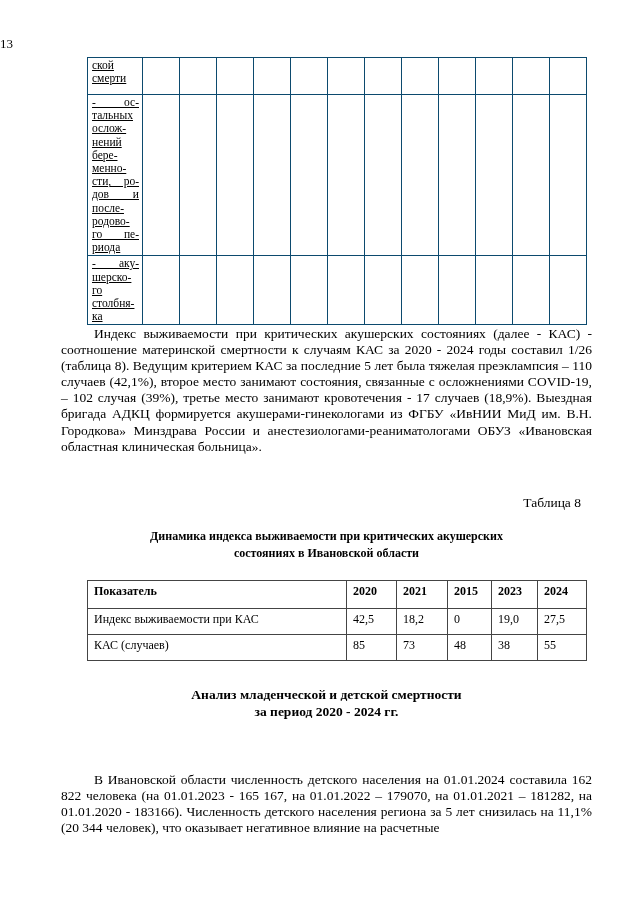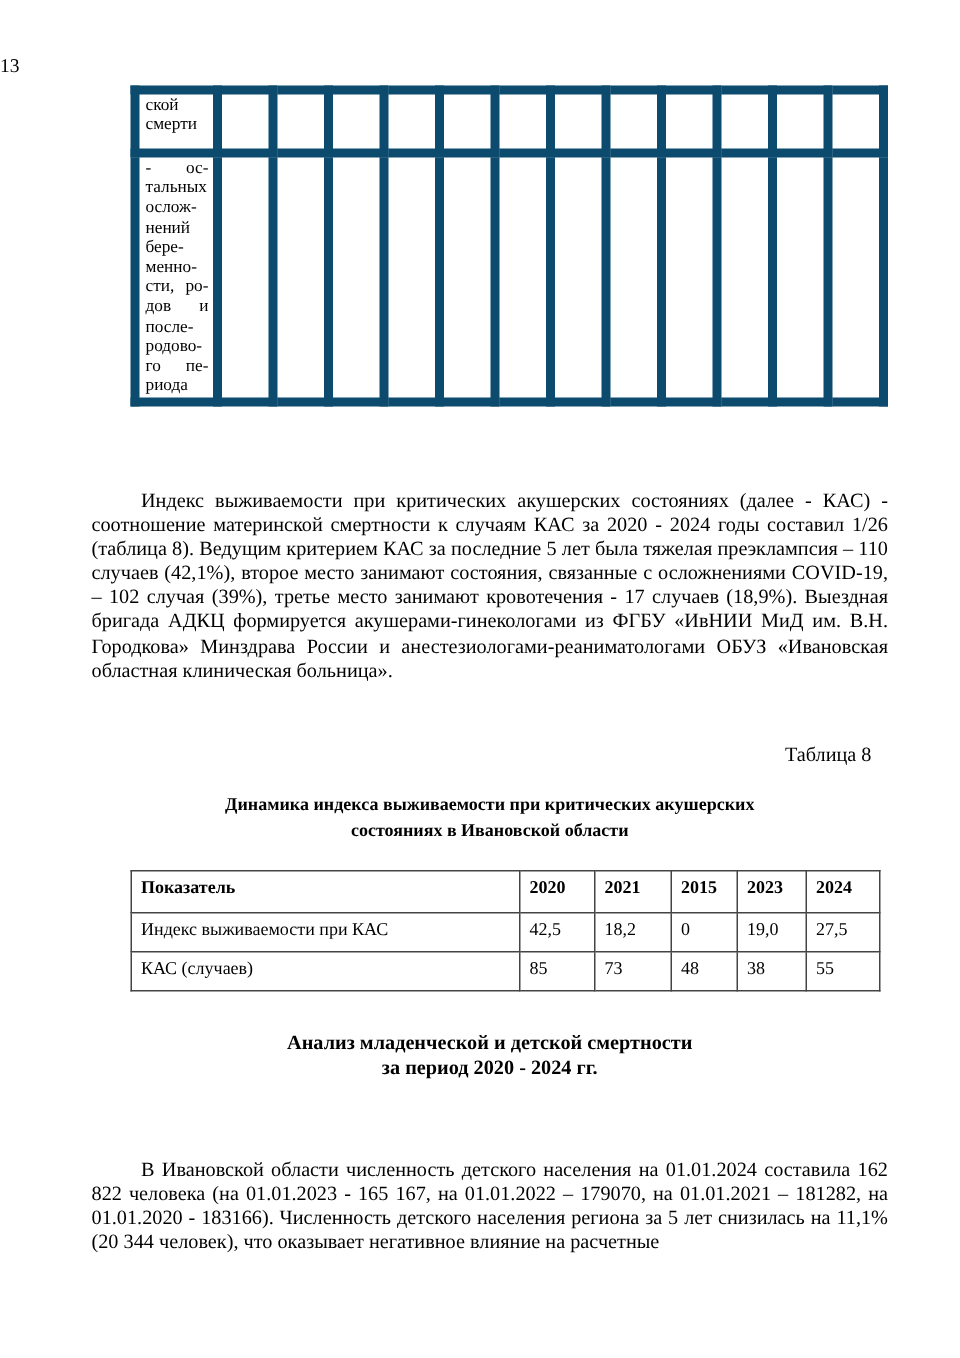--- a/index.html
+++ b/index.html
@@ -10,24 +10,25 @@
   }
   .abs{position:absolute;}
 
   
   #page-number{top:36px;left:0;width:640px;font-size:13px;}
 
   
   #cont-table{top:57px;left:87px;}
   table{border-collapse:collapse;}
   #cont-table table td{
-    border:6px solid #0c4a6e;
+    border:1px solid #0c4a6e;
     vertical-align:top;
     font-size:11.5px;line-height:13.2px;
     padding:1px 3px 1px 4px;
+    text-decoration:underline;
   }
   #cont-table .row-label{
     white-space:pre-line;
     text-align:justify;
     text-align-last:justify;
   }
   #cont-table tr.r1 td{height:34px;}
   #cont-table tr.r2 td{height:156px;}
   #cont-table tr.r3 td{height:64px;}
 
@@ -110,20 +111,39 @@
 ослож-
 нений
 бере-
 менно-
 сти, ро-
 дов и
 после-
 родово-
 го пе-
 риода</td>
+      <td></td>
+          <td></td>
+          <td></td>
+          <td></td>
+          <td></td>
+          <td></td>
+          <td></td>
+          <td></td>
+          <td></td>
+          <td></td>
+          <td></td>
+          <td></td>
+    </tr>
+    <tr class="r3">
+      <td class="row-label">- аку-
+шерско-
+го
+столбня-
+ка</td>
       <td></td>
           <td></td>
           <td></td>
           <td></td>
           <td></td>
           <td></td>
           <td></td>
           <td></td>
           <td></td>
           <td></td>

